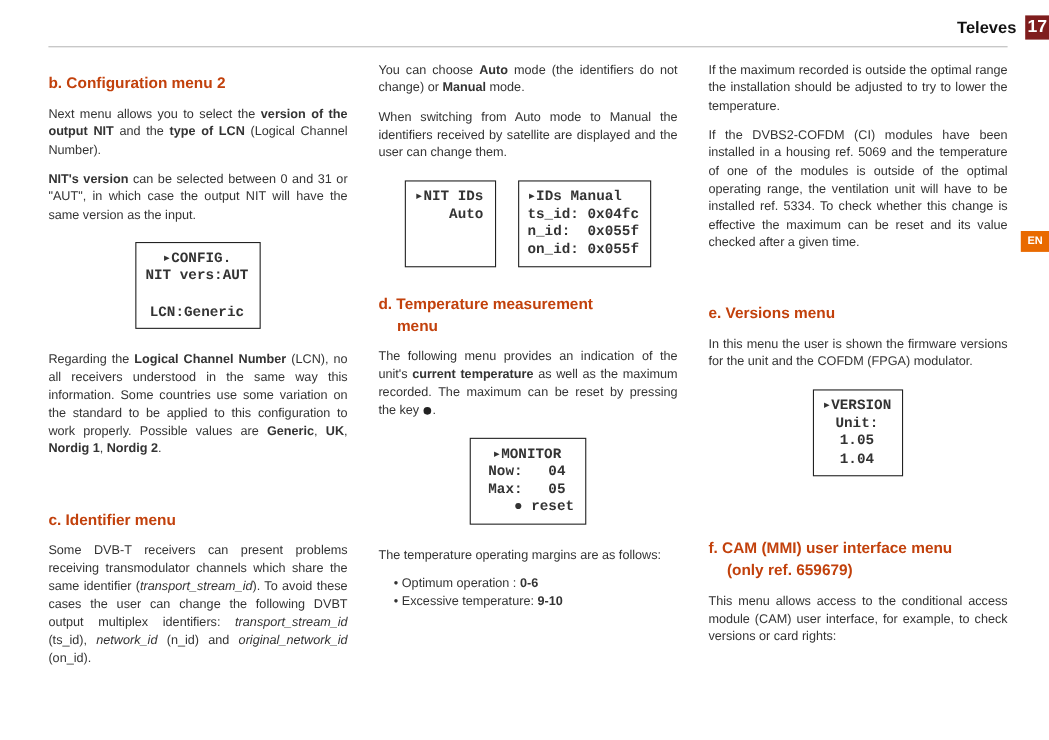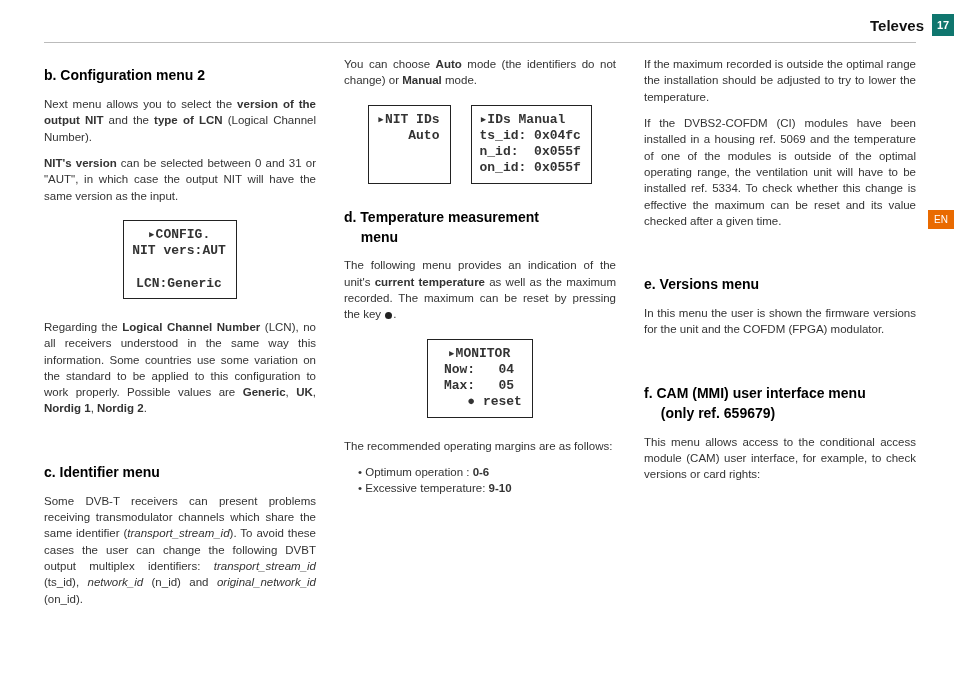--- a/index.html
+++ b/index.html
@@ -26,23 +26,23 @@
   .brand {
     font-weight: 700;
     font-size: 15px;
     color: #111;
     margin-right: 8px;
   }
   .brand::after {
     content: "";
   }
   .pagenum {
-    background: #0f766e;
+    background: #7f1d1d;
     color: #fff;
-    font-size: 11px;
+    font-size: 16px;
     font-weight: 600;
     min-width: 22px;
     height: 22px;
     display: inline-flex;
     align-items: center;
     justify-content: center;
   }
   .rule {
     position: absolute;
     left: 44px;
@@ -51,37 +51,37 @@
     height: 1px;
     background: #bbb;
   }
   .langtab {
     position: absolute;
     right: 0;
     top: 210px;
     background: #e96a00;
     color: #fff;
     font-size: 10px;
-    font-weight: 400;
+    font-weight: 700;
     padding: 4px 6px;
   }
   .cols {
     display: flex;
     gap: 28px;
     margin-top: 24px;
   }
   .col {
     flex: 1 1 0;
     font-size: 11.5px;
     line-height: 1.42;
     color: #333;
   }
   .h {
     font-weight: 700;
-    color: #000000;
+    color: #c2410c;
     font-size: 14px;
     margin: 10px 0 10px 0;
   }
   .h .sub {
     display: block;
     padding-left: 1.2em;
   }
   p { margin: 0 0 10px 0; text-align: justify; }
   b { font-weight: 700; }
   i { font-style: italic; }
@@ -153,20 +153,21 @@
       <div class="h">c. Identifier menu</div>
       <p>
         <span>Some DVB-T receivers can present problems receiving transmodulator channels which share the same identifier (</span><i>transport_stream_id</i><span>). To avoid these cases the user can change the following DVBT output multiplex identifiers: </span><i>transport_stream_id</i><span> (ts_id), </span><i>network_id</i><span> (n_id) and </span><i>original_network_id</i><span> (on_id).</span>
       </p>
     </div>
 
     <div class="col">
       <p>
         <span>You can choose </span><b>Auto</b><span> mode (the identifiers do not change) or </span><b>Manual</b><span> mode.</span>
       </p>
+      <p>When switching from Auto mode to Manual the identifiers received by satellite are displayed and the user can change them.</p>
 
       <div class="lcdrow">
         <div class="lcd">▸NIT IDs
     Auto</div>
         <div class="lcd">▸IDs Manual
 ts_id: 0x04fc
 n_id:  0x055f
 on_id: 0x055f</div>
       </div>
 
@@ -178,36 +179,42 @@
         <span>The following menu provides an indication of the unit's </span><b>current temperature</b><span> as well as the maximum recorded. The maximum can be reset by pressing the key </span><span class="dot"></span><span>.</span>
       </p>
 
       <div class="lcdwrap">
         <div class="lcd">▸MONITOR
 Now:   04
 Max:   05
     ● reset</div>
       </div>
 
-      <p>The recommended operating margins are as follows:</p>
+      <p>The temperature operating margins are as follows:</p>
       <ul class="bullets">
         <li><span>Optimum operation : </span><b>0-6</b></li>
         <li><span>Excessive temperature: </span><b>9-10</b></li>
       </ul>
     </div>
 
     <div class="col">
       <p>If the maximum recorded is outside the optimal range the installation should be adjusted to try to lower the temperature.</p>
       <p>If the DVBS2-COFDM (CI) modules have been installed in a housing ref. 5069 and the temperature of one of the modules is outside of the optimal operating range, the ventilation unit will have to be installed ref. 5334. To check whether this change is effective the maximum can be reset and its value checked after a given time.</p>
 
       <div class="spacer-lg"></div>
 
       <div class="h">e. Versions menu</div>
       <p>In this menu the user is shown the firmware versions for the unit and the COFDM (FPGA) modulator.</p>
 
+      <div class="lcdwrap">
+        <div class="lcd">▸VERSION
+Unit:
+1.05
+1.04</div>
+      </div>
 
       <div class="spacer-lg"></div>
 
       <div class="h">
         <span>f. CAM (MMI) user interface menu</span>
         <span class="sub">(only ref. 659679)</span>
       </div>
       <p>This menu allows access to the conditional access module (CAM) user interface, for example, to check versions or card rights:</p>
     </div>
 

